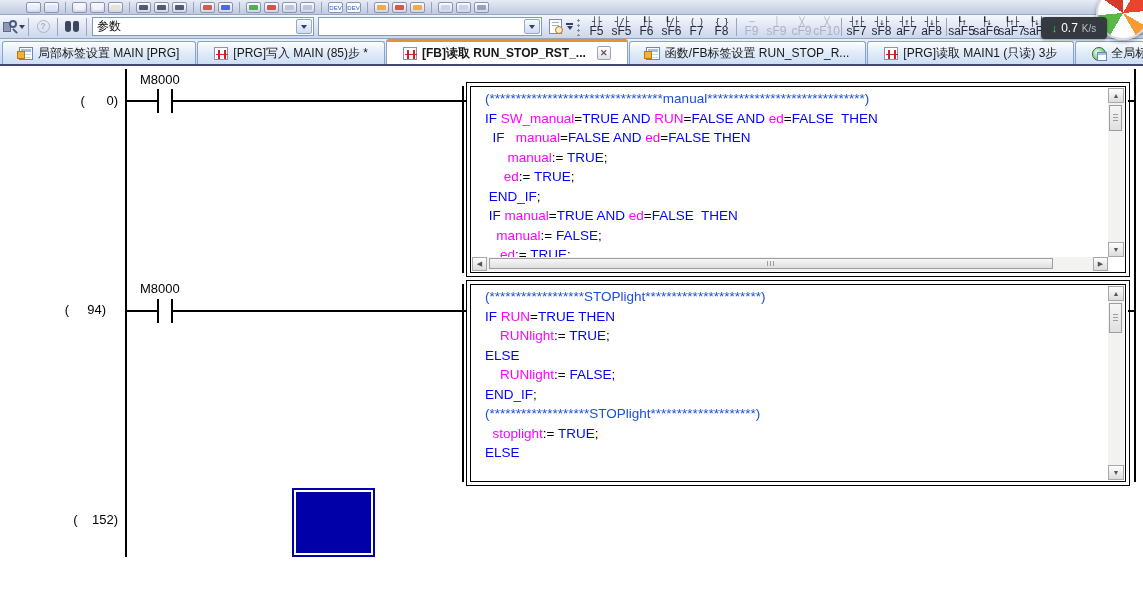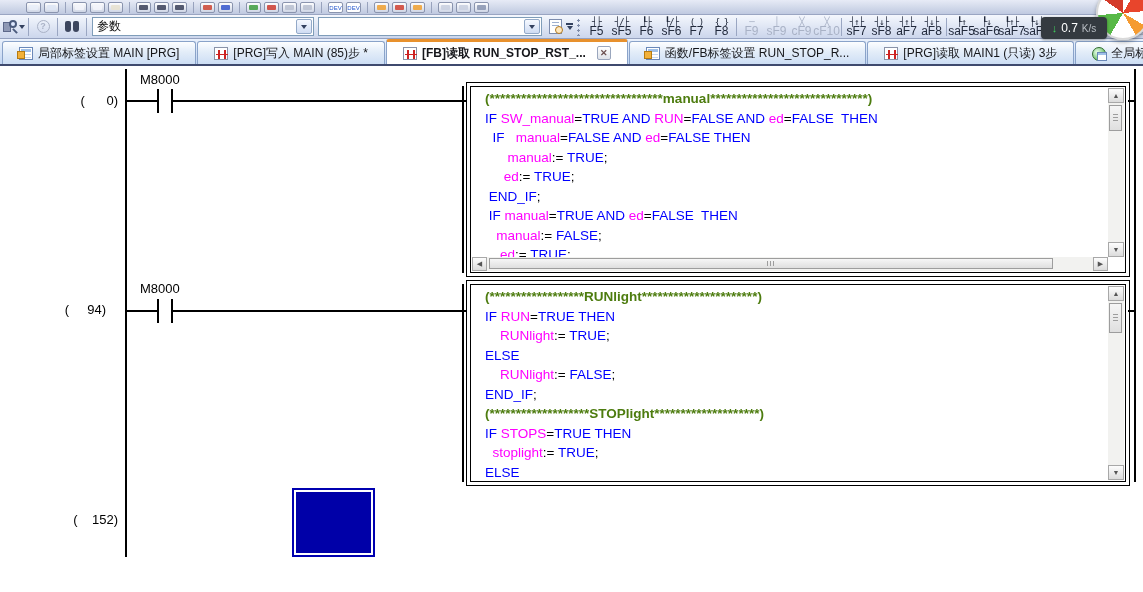--- a/index.html
+++ b/index.html
@@ -100,21 +100,21 @@
   .wire { position:absolute; height:2px; background:#000; }
   .cbar { position:absolute; width:2px; height:24px; background:#000; }
   .dev  { position:absolute; font-size:13px; color:#000; }
   .step { position:absolute; font-size:13px; color:#000; white-space:pre; width:62px; text-align:right; }
   .stconn { position:absolute; width:2px; background:#000; }
 
   .stbox { position:absolute; left:470px; width:656px; background:#fff; border:1px solid #000;
            outline:1px solid #000; outline-offset:3px; }
   .code { position:absolute; left:0; top:0; right:17px; bottom:0; overflow:hidden; padding:2px 0 0 14px; }
   .code .line { white-space:pre; font-size:13.5px; line-height:19.5px; }
-  .tok-k { color:#0000ff; } .tok-v { color:#ff00ff; } .tok-c { color:#4d7c0f;font-weight:bold; } .tok-p { color:#000; }
+  .tok-k { color:#0000ff; } .tok-v { color:#ff00ff; } .tok-c { color:#1d4ed8; } .tok-p { color:#000; }
 
   
   .vscroll { position:absolute; top:1px; right:1px; width:16px; bottom:1px; background:#f2f2f0; }
   .hscroll { position:absolute; left:1px; right:17px; bottom:1px; height:14px; background:#f2f2f0; }
   .sbtn { position:absolute; background:linear-gradient(#fdfdfd,#dcdcdc); border:1px solid #a8a8a8;
           color:#555; display:flex; align-items:center; justify-content:center; font-size:7px; }
   .vscroll .sbtn { left:0; width:16px; height:15px; }
   .vscroll .up { top:0; } .vscroll .dn { bottom:0; }
   .hscroll .sbtn { top:0; height:14px; width:15px; }
   .hscroll .lf { left:0; } .hscroll .rt { right:0; }
@@ -425,28 +425,27 @@
     <div class="dev" style="left:140px; top:215px;">M8000</div>
     <div class="wire" style="left:126px; top:244px; width:31px;"></div>
     <div class="cbar" style="left:157px; top:233px;"></div>
     <div class="cbar" style="left:171px; top:233px;"></div>
     <div class="wire" style="left:173px; top:244px; width:293px;"></div>
     <div class="wire" style="left:1128px; top:244px; width:7px;"></div>
 
     <div class="stconn" style="left:462px; top:218px; height:198px;"></div>
     <div class="stbox" style="top:218px; height:198px;">
       <div class="code" id="code1" style="bottom:0;">
-          <div class="line"><span class="tok-c">(******************RUNlight**********************)</span></div>
+          <div class="line"><span class="tok-c">(******************STOPlight**********************)</span></div>
           <div class="line"><span class="tok-k">IF </span><span class="tok-v">RUN</span><span class="tok-p">=</span><span class="tok-k">TRUE</span><span class="tok-p"> </span><span class="tok-k">THEN</span></div>
           <div class="line"><span class="tok-p">    </span><span class="tok-v">RUNlight</span><span class="tok-p">:= </span><span class="tok-k">TRUE</span><span class="tok-p">;</span></div>
           <div class="line"><span class="tok-k">ELSE</span></div>
           <div class="line"><span class="tok-p">    </span><span class="tok-v">RUNlight</span><span class="tok-p">:= </span><span class="tok-k">FALSE</span><span class="tok-p">;</span></div>
           <div class="line"><span class="tok-k">END_IF</span><span class="tok-p">;</span></div>
           <div class="line"><span class="tok-c">(*******************STOPlight********************)</span></div>
-          <div class="line"><span class="tok-k">IF </span><span class="tok-v">STOPS</span><span class="tok-p">=</span><span class="tok-k">TRUE</span><span class="tok-p"> </span><span class="tok-k">THEN</span></div>
           <div class="line"><span class="tok-p">  </span><span class="tok-v">stoplight</span><span class="tok-p">:= </span><span class="tok-k">TRUE</span><span class="tok-p">;</span></div>
           <div class="line"><span class="tok-k">ELSE</span></div>
         </div>
       <div class="vscroll">
         <div class="sbtn up">▲</div>
         <div class="thumb vthumb" style="top:17px; height:30px;"></div>
         <div class="sbtn dn">▼</div>
       </div>
     </div>
 

